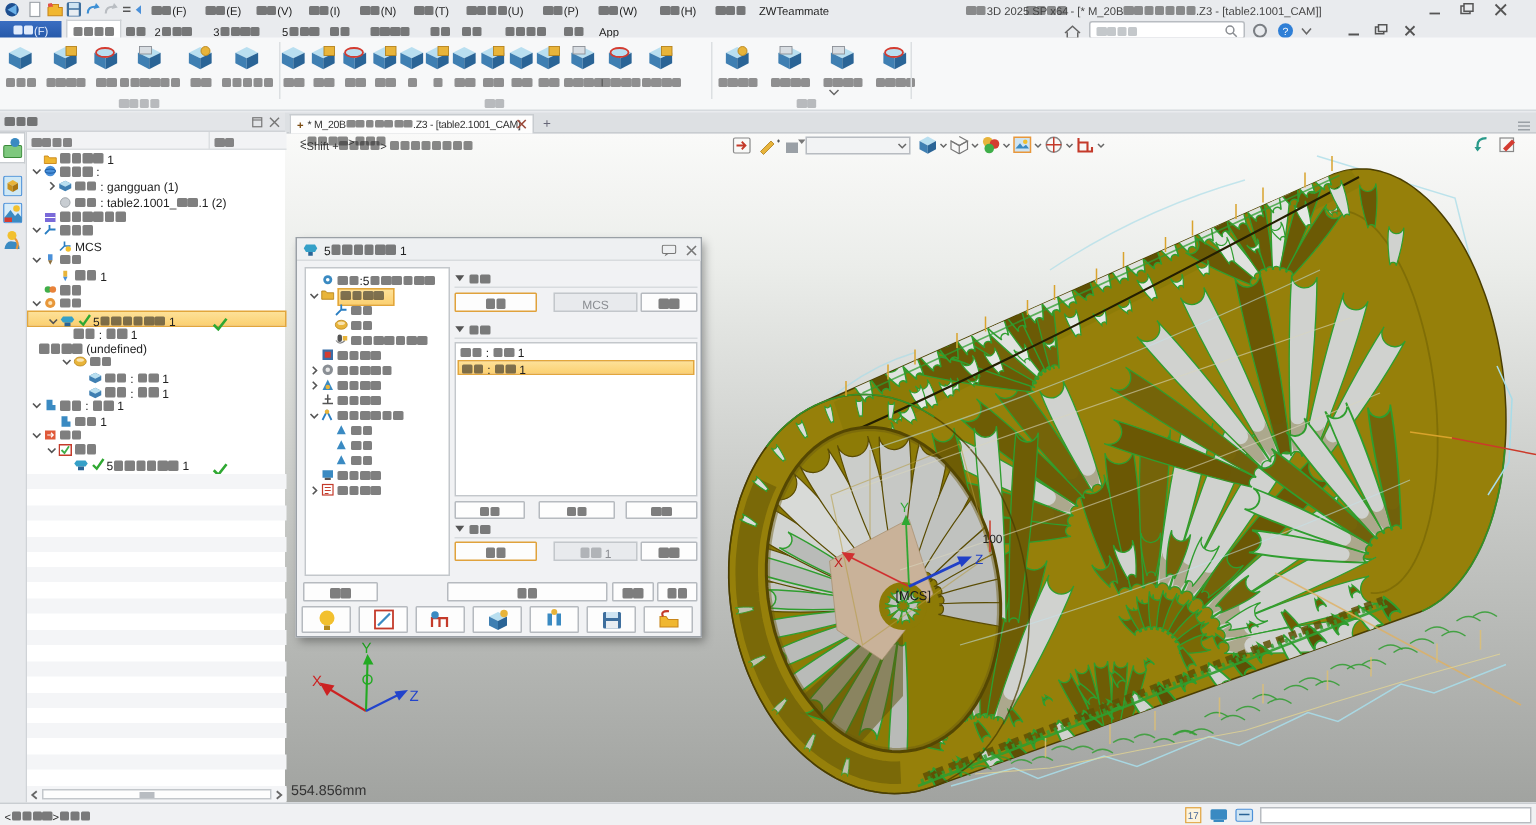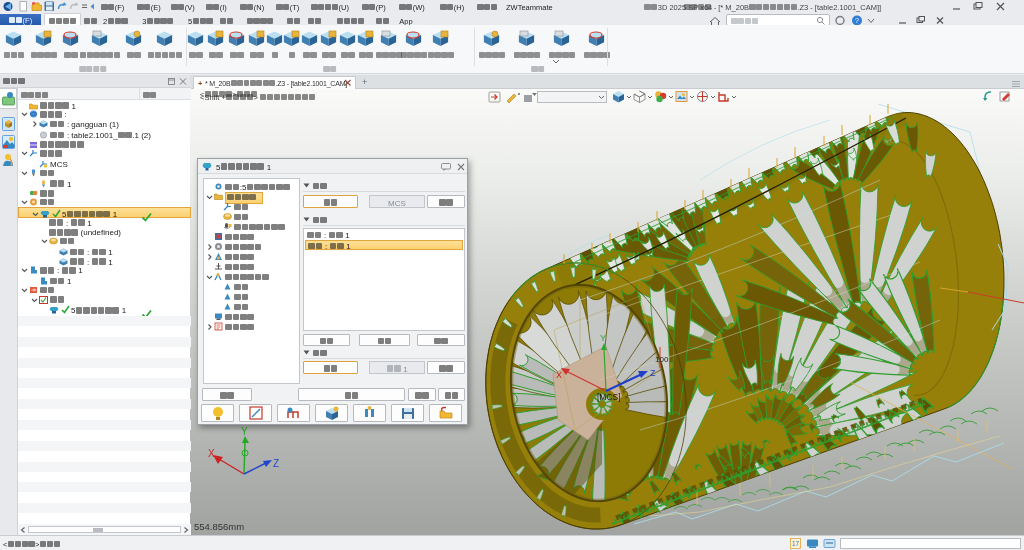--- a/index.html
+++ b/index.html
@@ -825,21 +825,21 @@
           </svg><svg width="10" height="8" style="vertical-align:-1px;margin-right:2px">
             <polygon points="2,1 8,1 9.5,3 8,5 2,5 0.5,3" fill="#35a0c8"></polygon>
             <rect x="3" y="5" width="4" height="2.5" fill="#2a6496"></rect>
           </svg><svg width="9" height="9" style="vertical-align:-1px;margin-right:1px">
             <path d="M1 5 L3.5 7.5 L8 1" stroke="#2fa832" stroke-width="1.6" fill="none"></path>
           </svg>5<i></i><i></i><i></i><i></i><i></i><i></i> 1</div>
         <div class="abs" style="left:123px;top:118.8px"><svg width="11" height="10" style="vertical-align:-1px">
             <path d="M1.5 5.5 L4.5 8.5 L10 1.5" stroke="#2fa832" stroke-width="1.8" fill="none"></path>
           </svg></div>
         <div class="trow" style="left:0;top:128.5px;padding-left:23px;padding-top:1px"><svg width="7" height="8" style="margin-right:1px"></svg><i></i><i></i> : <i></i><i></i> 1</div>
-        <div class="trow" style="left:0;top:138.2px;padding-left:23px;padding-top:1px"><svg width="7" height="8" style="margin-right:1px"></svg><i></i><i></i><i></i><i></i> (undefined)</div>
+        <div class="trow" style="left:0;top:138.2px;padding-top:1px"><svg width="7" height="8" style="margin-right:1px"></svg><i></i><i></i><i></i><i></i> (undefined)</div>
         <div class="trow" style="left:0;top:148.0px;padding-left:23px;padding-top:1px"><svg width="7" height="8" style="vertical-align:-1px;margin-right:1px">
             <path d="M1 3 L3.5 5.5 L6 3" fill="none" stroke="#555" stroke-width="1.1"></path>
           </svg><svg width="9" height="8" style="vertical-align:-1px;margin-right:2px">
             <ellipse cx="4.5" cy="4" rx="4" ry="3" fill="#e8b43a" stroke="#b5831c" stroke-width="0.5"></ellipse>
             <ellipse cx="4.5" cy="3" rx="2.5" ry="1.2" fill="#f8e3b0"></ellipse>
           </svg><i></i><i></i></div>
         <div class="trow" style="left:0;top:157.8px;padding-left:33px;padding-top:1px"><svg width="7" height="8" style="margin-right:1px"></svg><svg width="9" height="8" style="vertical-align:-1px;margin-right:2px">
             <polygon points="4.5,0.5 8.5,2.5 8.5,5.5 4.5,7.5 0.5,5.5 0.5,2.5" fill="#3f7fb2"></polygon>
             <polygon points="4.5,0.5 8.5,2.5 4.5,4.5 0.5,2.5" fill="#b9dff0"></polygon>
           </svg><i></i><i></i> : <i></i><i></i> 1</div>

